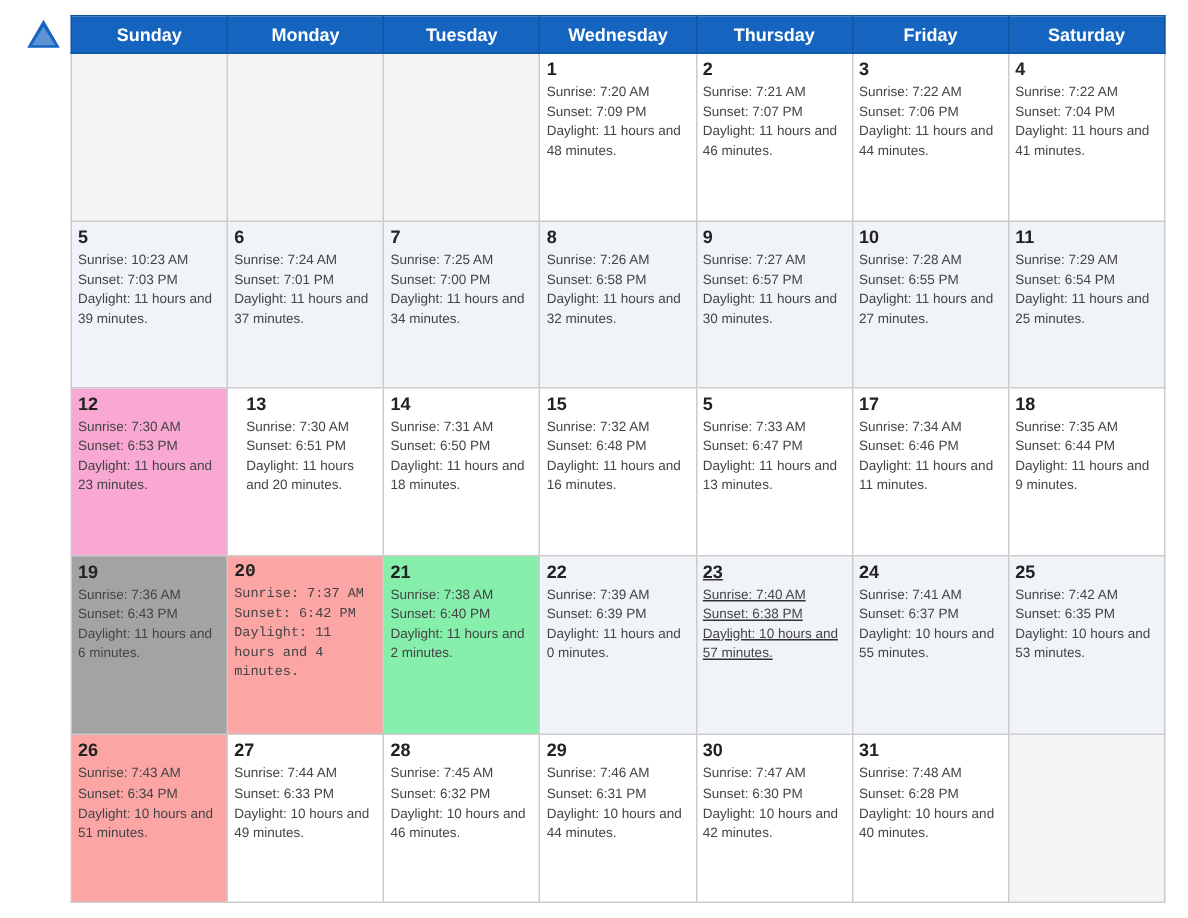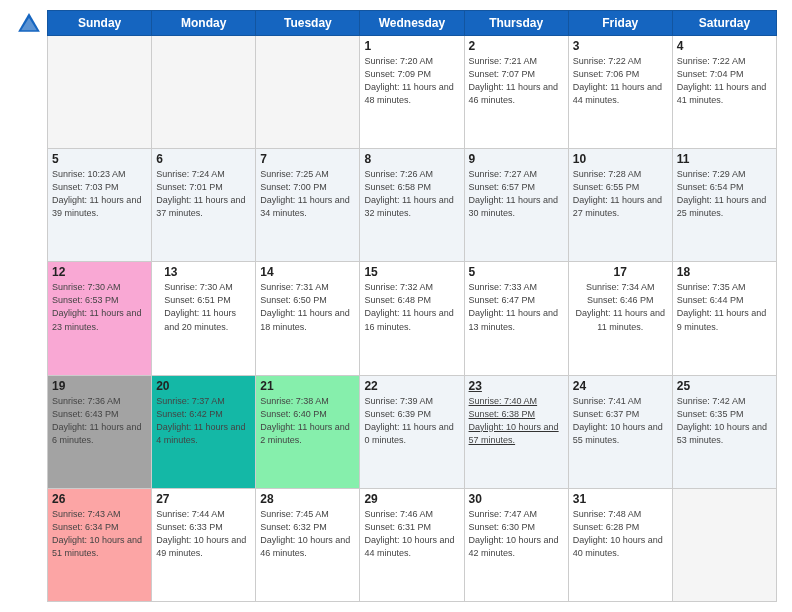--- a/index.html
+++ b/index.html
@@ -247,21 +247,21 @@
 Daylight: 11 hours
 and 16 minutes.</div>
           </td>
           <td style="background: rgb(255, 255, 255);">
             <span class="day-num">5</span>
             <div class="day-info">Sunrise: 7:33 AM
 Sunset: 6:47 PM
 Daylight: 11 hours
 and 13 minutes.</div>
           </td>
-          <td style="background: rgb(255, 255, 255); text-align: center;">
+          <td style="background: rgb(255, 255, 255);">
             <span class="day-num">17</span>
             <div class="day-info">Sunrise: 7:34 AM
 Sunset: 6:46 PM
 Daylight: 11 hours
 and 11 minutes.</div>
           </td>
           <td style="background: rgb(255, 255, 255);">
             <span class="day-num">18</span>
             <div class="day-info">Sunrise: 7:35 AM
 Sunset: 6:44 PM
@@ -270,21 +270,21 @@
           </td>
         </tr>
         <tr>
           <td style="background: #a3a3a3;">
             <span class="day-num">19</span>
             <div class="day-info">Sunrise: 7:36 AM
 Sunset: 6:43 PM
 Daylight: 11 hours
 and 6 minutes.</div>
           </td>
-          <td style="background: #14b8a6;">
+          <td style="background: #fca5a5; font-family: Liberation Mono, monospace;">
             <span class="day-num">20</span>
             <div class="day-info">Sunrise: 7:37 AM
 Sunset: 6:42 PM
 Daylight: 11 hours
 and 4 minutes.</div>
           </td>
           <td style="background: #86efac;">
             <span class="day-num">21</span>
             <div class="day-info">Sunrise: 7:38 AM
 Sunset: 6:40 PM

